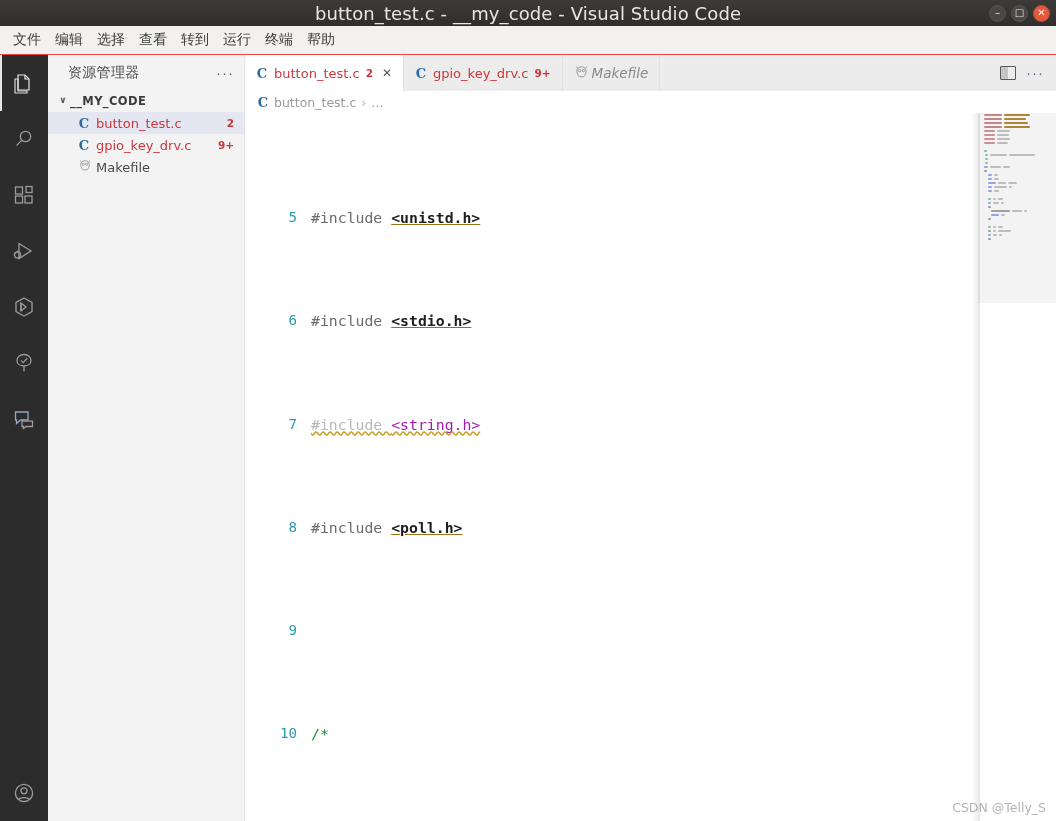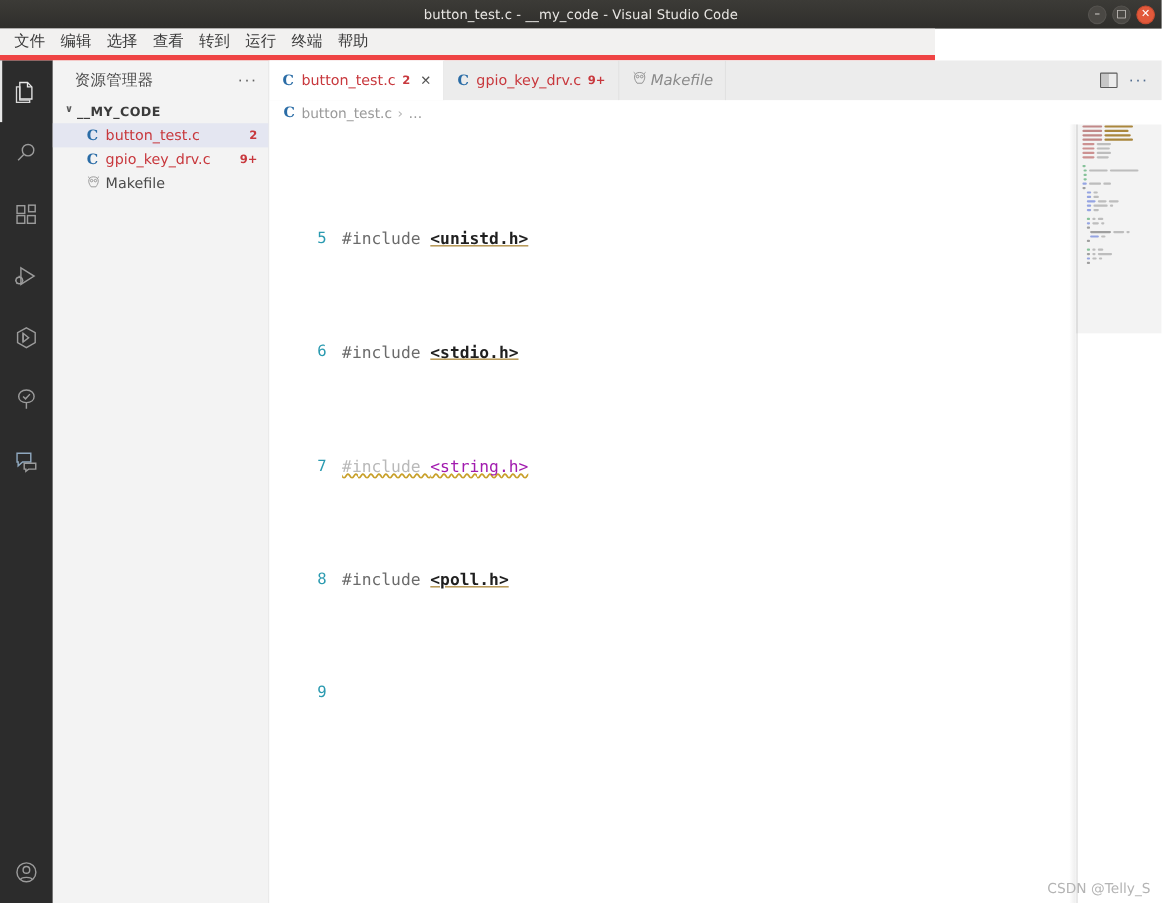--- a/index.html
+++ b/index.html
@@ -10,42 +10,42 @@
     background: #ffffff;
   }
 
   
   #titlebar {
     position: absolute; left: 0; top: 0; width: 1056px; height: 26px;
     background: linear-gradient(to bottom, #3c3b37 0%, #2f2e2b 100%);
     display: flex; align-items: center; justify-content: center;
   }
   #titlebar .title {
-    color: #e8e6e3; font-size: 12px; letter-spacing: .1px;
+    color: #e8e6e3; font-size: 18px; letter-spacing: .1px;
     font-family: "DejaVu Sans", sans-serif;
   }
   #winbtns {
     position: absolute; right: 6px; top: 0; height: 26px;
     display: flex; align-items: center; gap: 5px;
   }
   .winbtn {
     width: 17px; height: 17px; border-radius: 50%;
     display: flex; align-items: center; justify-content: center;
     font-size: 10px; color: #e4e0dc;
     background: #4a4844; border: 1px solid #565450;
   }
   .winbtn.close { background: #e2593b; border-color: #c84b30; color: #fff; }
   .winbtn .glyph { line-height: 0; font-family: "DejaVu Sans", sans-serif; }
 
   
   #menubar {
-    position: absolute; left: 0; top: 26px; width: 850px; height: 29px;
+    position: absolute; left: 0; top: 26px; width: 1056px; height: 29px;
     background: #f2f1f0;
     display: flex; align-items: center; padding-left: 6px;
-    border-bottom: 5px solid #ef4444;
+    border-bottom: 1px solid #ef4444;
   }
   #menubar .mi {
     font-size: 14px; color: #3b3b3b; padding: 3px 7px;
     font-family: "DejaVu Sans", sans-serif; white-space: nowrap;
   }
 
   
   #activitybar {
     position: absolute; left: 0; top: 55px; width: 48px; height: 766px;
     background: #2c2c2c;
@@ -410,20 +410,24 @@
       <div class="ln">
         <span class="gutter">8</span>
         <span class="txt"><span class="c-pre">#include </span><span class="c-hdr">&lt;poll.h&gt;</span></span>
       </div>
       
       <div class="ln">
         <span class="gutter">9</span>
         <span class="txt"></span>
       </div>
       
+      <div class="ln">
+        <span class="gutter">10</span>
+        <span class="txt"><span class="c-cmt">/*</span></span>
+      </div>
       
       
       
       
       
       
       
       
       
       

